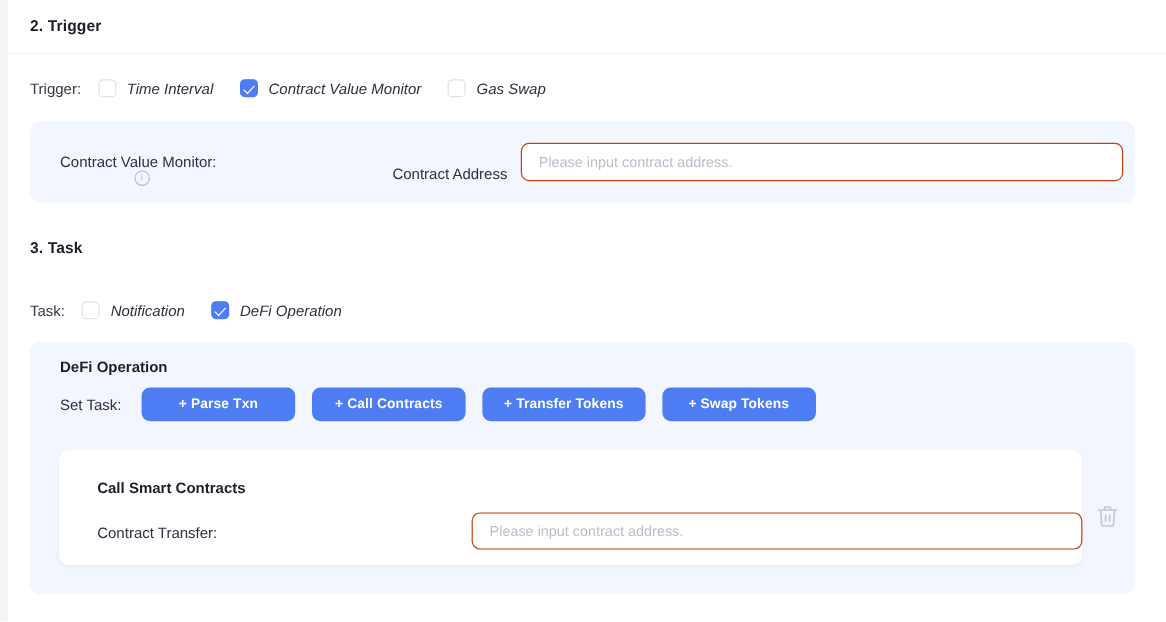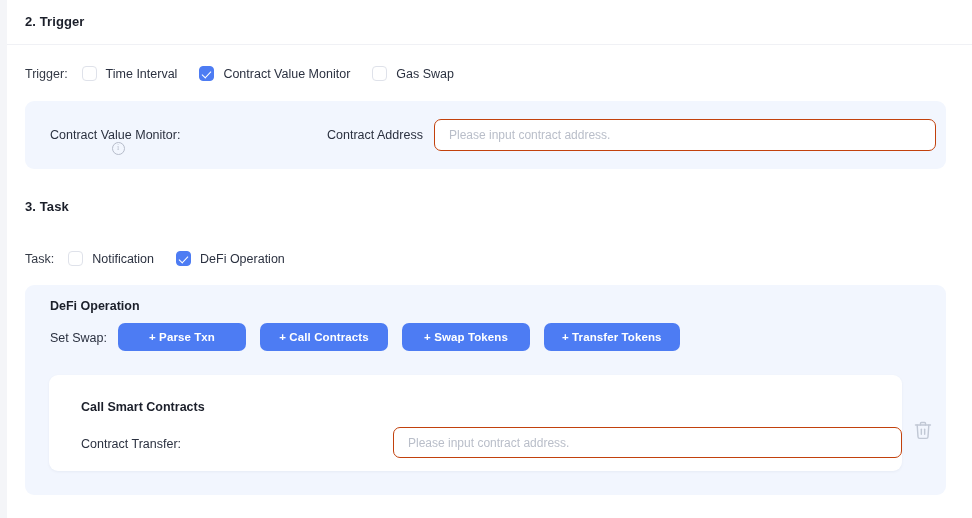--- a/index.html
+++ b/index.html
@@ -65,20 +65,21 @@
   }
   .cb-row-label {
     font-size: 12.5px;
     color: #343a46;
     margin-right: 14px;
   }
   .cb-item {
     display: flex;
     align-items: center;
     margin-right: 22px;
+    font-style: italic;
   }
   .cb-box {
     width: 15px;
     height: 15px;
     border-radius: 4px;
     box-sizing: border-box;
     border: 1px solid #dfe2ea;
     background: #ffffff;
     flex: 0 0 auto;
     position: relative;
@@ -255,21 +256,21 @@
       </label>
     </div>
 
     <div class="blue-panel" style="left:18px; top:101px; width:921px; height:68px;">
 
       <div class="field-label" style="left:25px; top:27px;">
         <span>Contract Value Monitor:</span>
         <span class="info-icon"></span>
       </div>
 
-      <div class="field-label" style="left:302px; top:27px;">Contract Address</div>
+      <div class="field-label" style="left:302px; top:37px;">Contract Address</div>
 
       <input class="text-input" style="left: 409px; top: 18px; width: 502px; height: 32px;" value="" placeholder="Please input contract address.">
     </div>
 
     <div class="section-head" style="top:199px;">3. Task</div>
 
     <div class="cb-row" style="left:18px; top:251px;">
       <span class="cb-row-label">Task:</span>
 
       <label class="cb-item">
@@ -280,27 +281,27 @@
       <label class="cb-item">
         <span class="cb-box checked"></span>
         <span class="cb-label">DeFi Operation</span>
       </label>
     </div>
 
     <div class="blue-panel" style="left:18px; top:285px; width:921px; height:210px;">
 
       <div class="panel-head" style="left:25px; top:14px;">DeFi Operation</div>
 
-      <div class="set-task-label" style="left:25px; top:46px;">Set Swap:</div>
+      <div class="set-task-label" style="left:25px; top:46px;">Set Task:</div>
 
       <div class="btn-row" style="left:93px; top:38px;">
         <button class="pill-btn">+ Parse Txn</button>
         <button class="pill-btn">+ Call Contracts</button>
+        <button class="pill-btn">+ Transfer Tokens</button>
         <button class="pill-btn">+ Swap Tokens</button>
-        <button class="pill-btn">+ Transfer Tokens</button>
       </div>
 
       <div class="white-card" style="left:24px; top:90px; width:853px; height:96px;text-decoration:underline;">
 
         <div class="card-title" style="left:32px; top:25px;">Call Smart Contracts</div>
 
         <div class="card-field-label" style="left:32px; top:62px;">Contract Transfer:</div>
 
         <input class="text-input" style="left: 344px; top: 52px; width: 509px; height: 31px;" value="" placeholder="Please input contract address.">
       </div>

